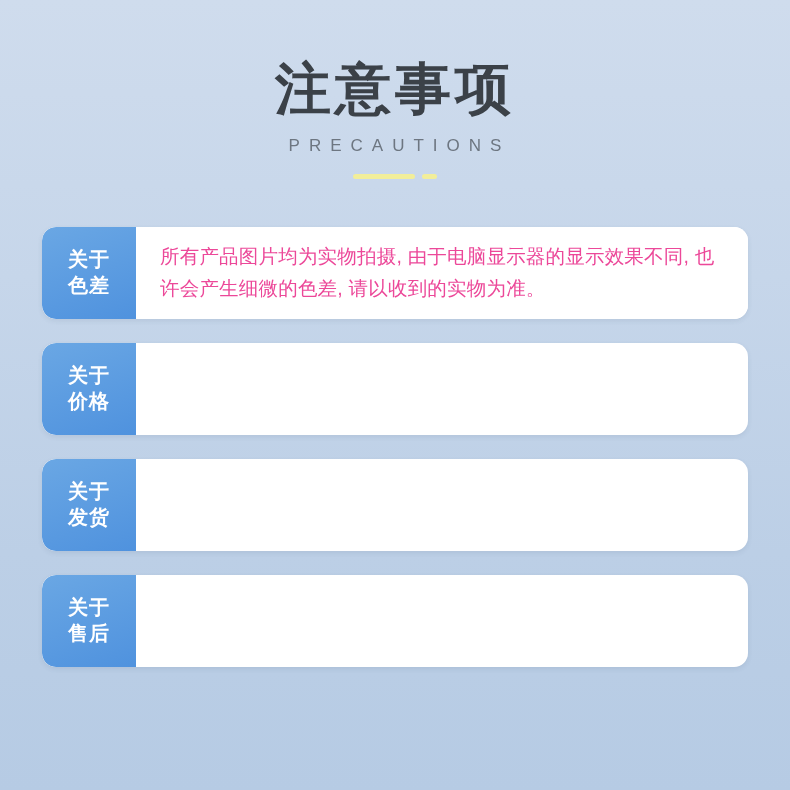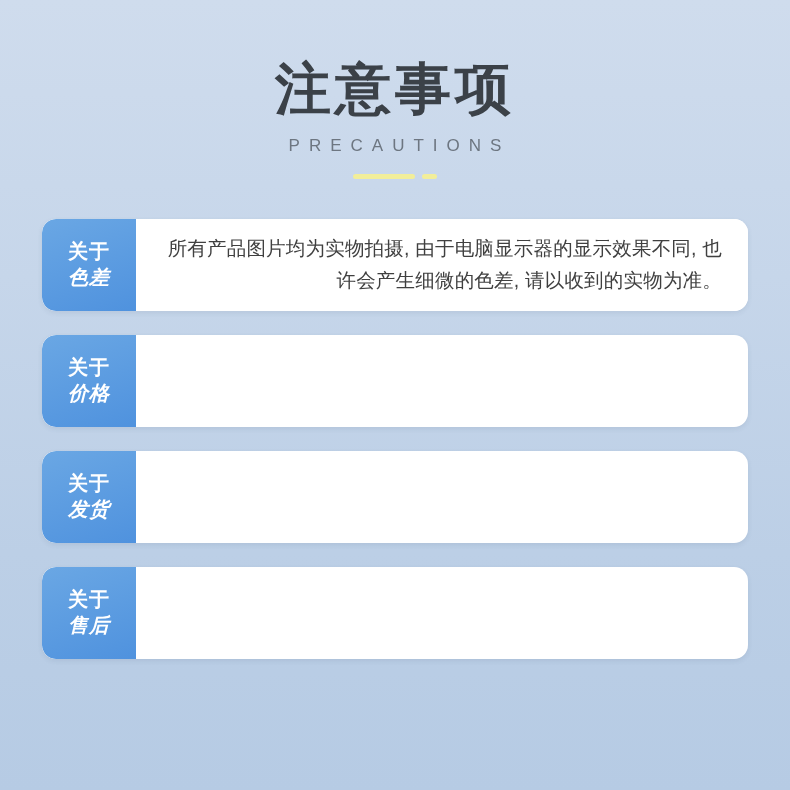--- a/index.html
+++ b/index.html
@@ -14,20 +14,21 @@
     overflow: hidden;
     position: relative;
   }
 
   .page {
     position: absolute;
     inset: 0;
     display: flex;
     flex-direction: column;
     align-items: center;
+    gap: 8px;
   }
 
   
   .header {
     margin-top: 58px;
     display: flex;
     flex-direction: column;
     align-items: center;
     width: 100%;
   }
@@ -93,36 +94,35 @@
     flex-direction: column;
     align-items: center;
     justify-content: center;
     font-size: 20px;
     font-weight: bold;
     line-height: 1.28;
     letter-spacing: 1px;
     border-radius: 14px 0 0 14px;
   }
   .tag .l1 { display: block; }
-  .tag .l2 { display: block; font-style: italic; }
+  .tag .l2 { display: block; }
   .body {
     flex: 1;
     background: #ffffff;
     display: flex;
     align-items: center;
     padding: 14px 26px 14px 24px;
     box-sizing: border-box;
   }
   .body p {
     margin: 0;
     font-size: 19.5px;
     line-height: 1.62;
-    color: #404040;
+    color: #ec4899;
     letter-spacing: 0.2px;
-    text-align: right;
   }
 </style>
 </head>
 <body>
 
 <div class="page">
 
   <div class="header">
     <div class="title-cn">注意事项</div>
     <div class="title-en">PRECAUTIONS</div>

